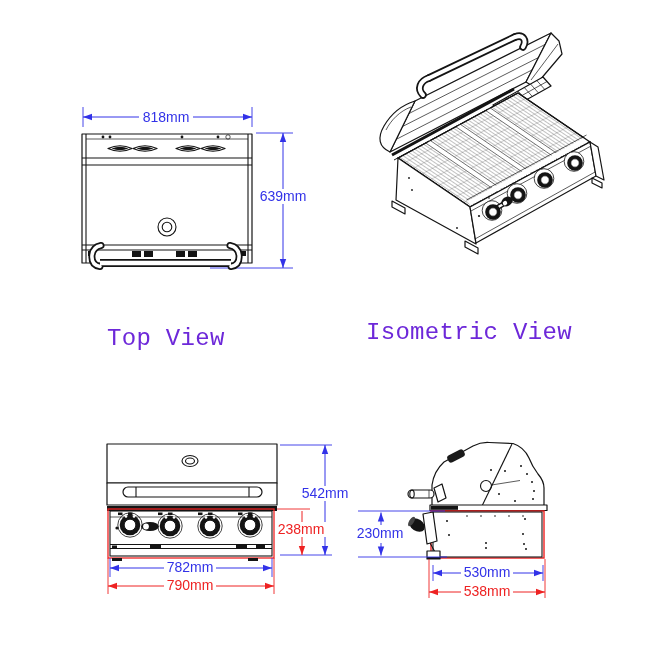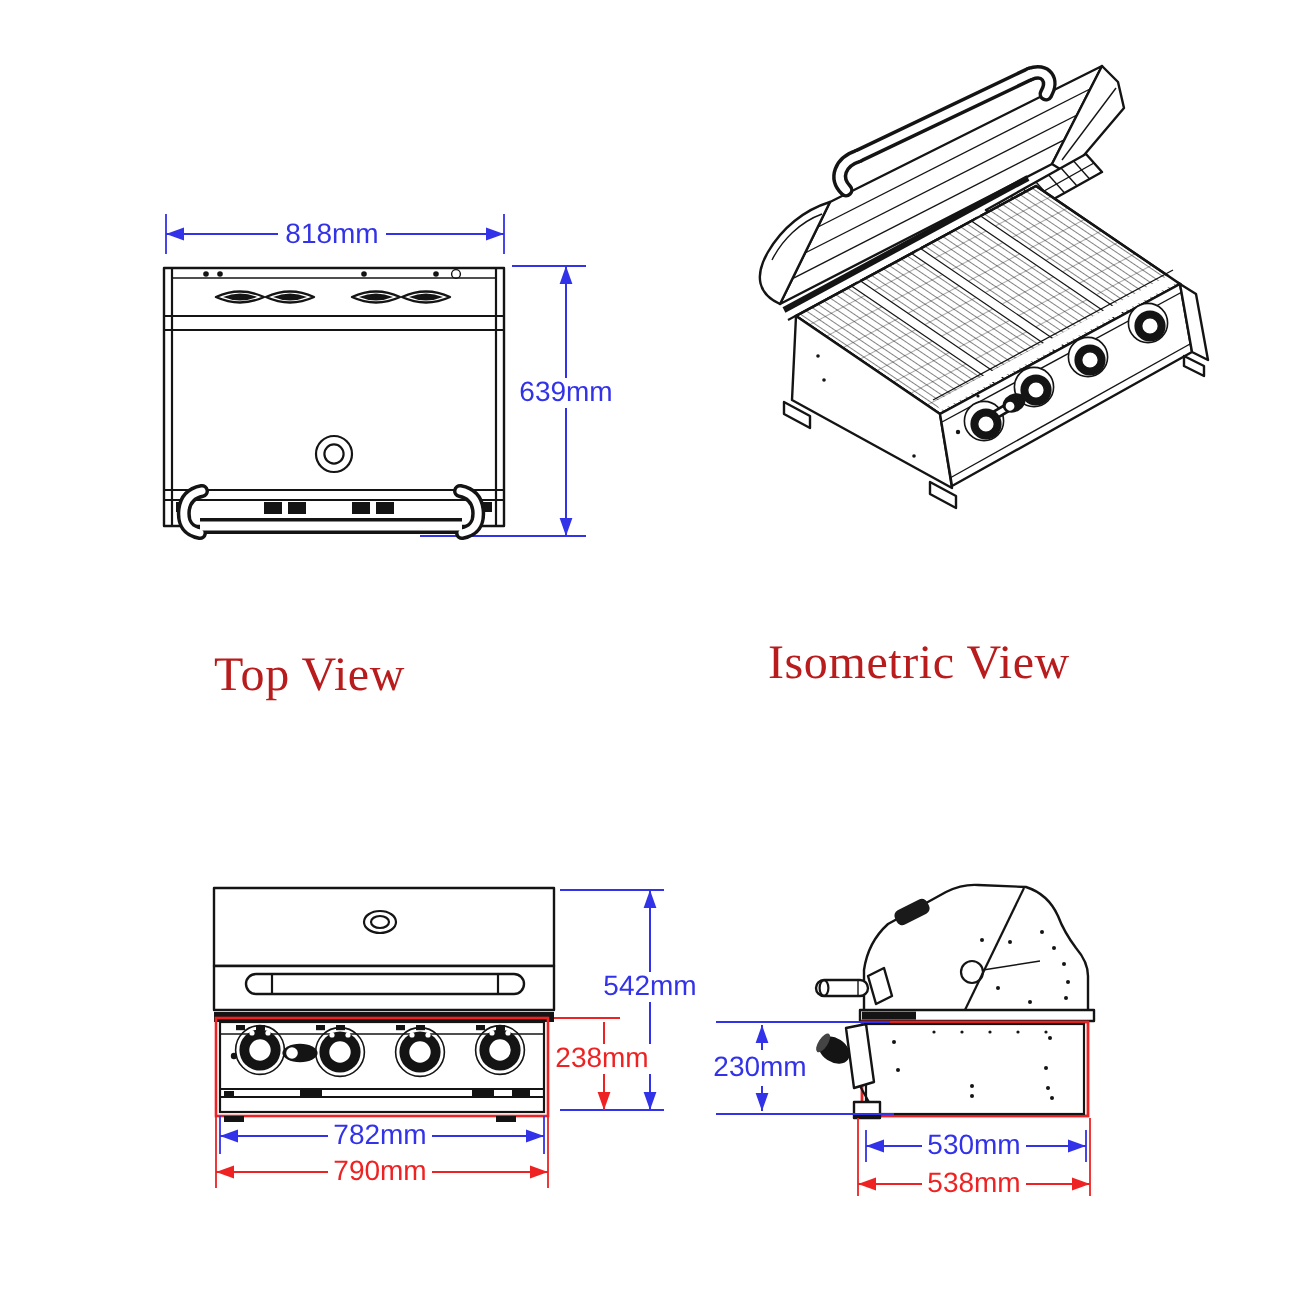--- a/index.html
+++ b/index.html
@@ -7,22 +7,22 @@
     --dim-red:#ee2222;
     --line:#141414;
   }
   html,body{margin:0;padding:0;}
   body{
     width:650px;height:650px;position:relative;background:#ffffff;
     font-family:"Liberation Sans", sans-serif;overflow:hidden;
   }
   .abs{position:absolute;}
   .view-label{
-    position:absolute;color:#b91c1c;font-size:24px;letter-spacing:.3px;
-    font-family:Liberation Serif, serif;white-space:nowrap;
+    position:absolute;color:#6d28d9;font-size:24px;letter-spacing:.3px;
+    font-family:Liberation Mono, monospace;white-space:nowrap;
   }
   
   .ln{stroke:var(--line);fill:none;stroke-width:1.1;}
   .lnf{fill:#ffffff;stroke:var(--line);stroke-width:1.2;stroke-linejoin:round;}
   .blk{fill:var(--line);stroke:none;}
   .thin{stroke:var(--line);fill:none;stroke-width:0.7;}
   
   .dl-b{stroke:var(--dim-blue);stroke-width:1;fill:none;}
   .dl-r{stroke:var(--dim-red);stroke-width:1;fill:none;}
   .ex-b{stroke:var(--dim-blue);stroke-width:0.9;fill:none;}
@@ -219,21 +219,21 @@
     <circle cx="153" cy="185" r="7.8" class="blk"></circle>
     <circle cx="153" cy="185" r="4.2" fill="#ffffff" stroke="#141414" stroke-width="0.8"></circle>
     <circle cx="180" cy="170" r="7.8" class="blk"></circle>
     <circle cx="180" cy="170" r="4.2" fill="#ffffff" stroke="#141414" stroke-width="0.8"></circle>
     <circle cx="210" cy="153" r="7.8" class="blk"></circle>
     <circle cx="210" cy="153" r="4.2" fill="#ffffff" stroke="#141414" stroke-width="0.8"></circle>
   </g>
 </svg>
 
 <div class="view-label" style="left:107px;top:325px">Top View</div>
-<div class="view-label" style="left:384px;top:319px">Isometric View</div>
+<div class="view-label" style="left:366px;top:319px">Isometric View</div>
 
 <svg class="abs" style="left:70px;top:425px" width="300" height="185" viewBox="0 0 300 185">
 
   <g>
     <rect class="lnf" x="37" y="19" width="170" height="39" stroke-width="1.3"></rect>
     <ellipse class="ln" cx="120" cy="36" rx="8" ry="5.5" stroke-width="1.2"></ellipse>
     <ellipse class="ln" cx="120" cy="36" rx="4.5" ry="3" stroke-width="2.2"></ellipse>
     <rect class="lnf" x="37" y="58" width="170" height="22"></rect>
     <g>
       <rect class="lnf" x="53" y="62" width="139" height="10" rx="5"></rect>

